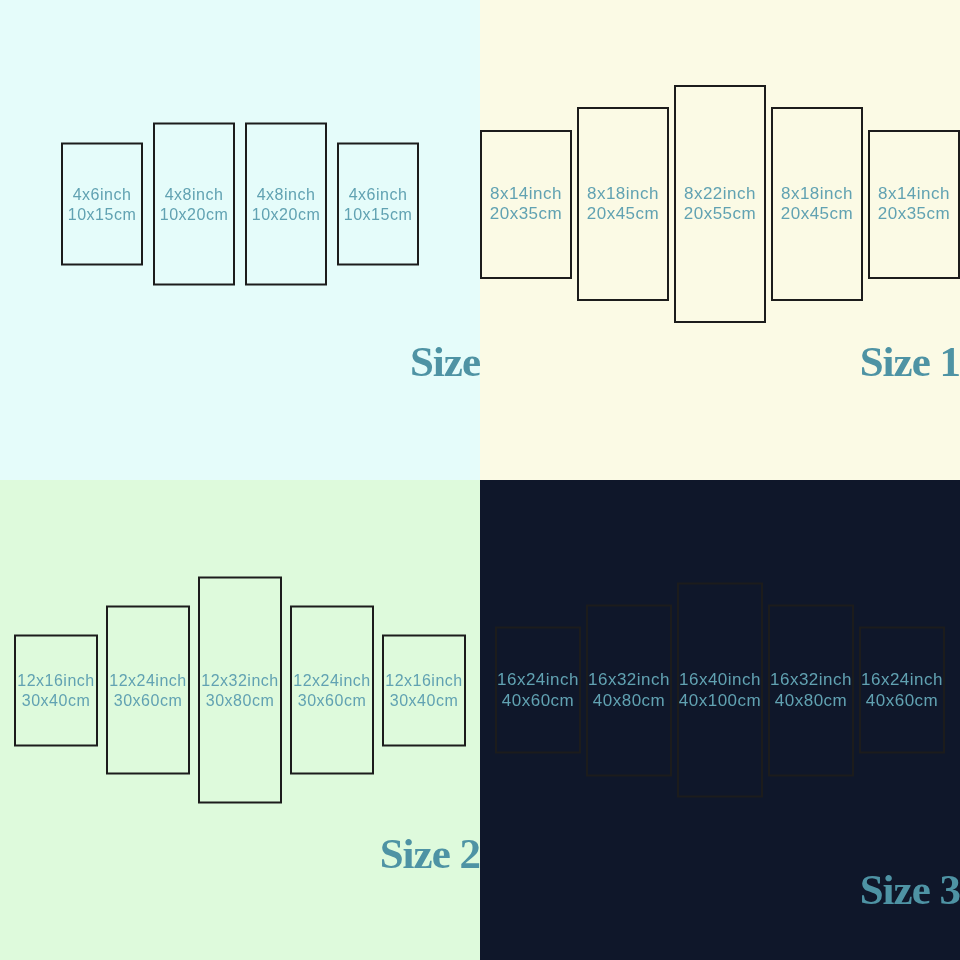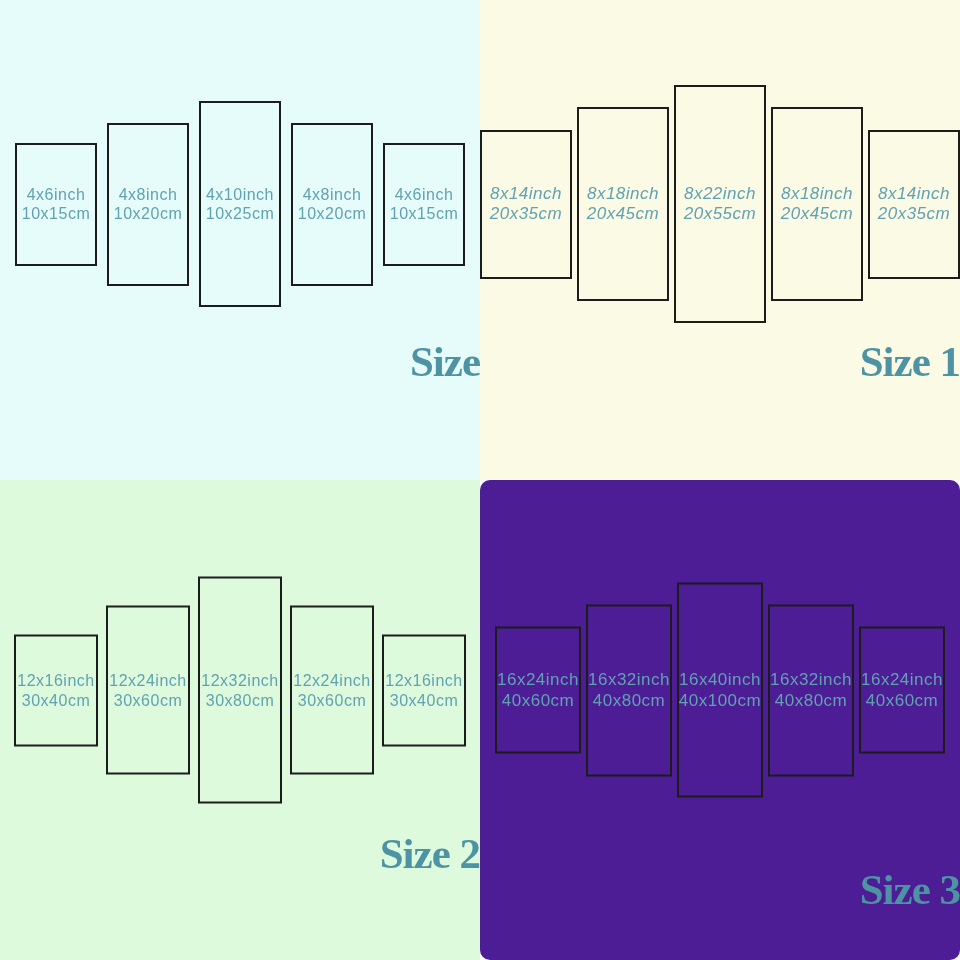--- a/index.html
+++ b/index.html
@@ -26,21 +26,21 @@
   .q1 .panels{top:204px;transform:translateY(-50%);gap:5px;}
   .q2 .panels{top:210px;transform:translateY(-50%);gap:8px;}
   .q3 .panels{top:210px;transform:translateY(-50%);gap:5px;}
   .panel{
     box-sizing:border-box;
     border:2px solid #d946ef;
     display:flex;align-items:center;justify-content:center;
     background:transparent;
   }
   .q0 .panel{width:82px;}
-  .q1 .panel{width:102px;font-style:italic;}
+  .q1 .panel{width:102px;}
   .q2 .panel{width:84px;}
   .q3 .panel{width:86px;}
   .q0 .p0,.q0 .p4{height:123px;} .q0 .p1,.q0 .p3{height:163px;} .q0 .p2{height:206px;}
   .q1 .p0,.q1 .p4{height:149px;} .q1 .p1,.q1 .p3{height:194px;} .q1 .p2{height:238px;}
   .q2 .p0,.q2 .p4{height:112px;} .q2 .p1,.q2 .p3{height:169px;} .q2 .p2{height:227px;}
   .q3 .p0,.q3 .p4{height:127px;} .q3 .p1,.q3 .p3{height:172px;} .q3 .p2{height:215px;}
   .label{
     text-align:center;
     color:#61a2b2;
     line-height:1.2;
@@ -75,26 +75,20 @@
         <div>4x6inch</div>
         <div>10x15cm</div>
       </div>
         </div>
       <div class="panel p1" style="border-color: rgb(28, 28, 28);">
           <div class="label" style="color: rgb(97, 162, 178);">
         <div>4x8inch</div>
         <div>10x20cm</div>
       </div>
         </div>
-      <div class="panel p2" style="border-color: rgb(28, 28, 28);">
-          <div class="label" style="color: rgb(97, 162, 178);">
-        <div>4x10inch</div>
-        <div>10x25cm</div>
-      </div>
-        </div>
       <div class="panel p3" style="border-color: rgb(28, 28, 28);">
           <div class="label" style="color: rgb(97, 162, 178);">
         <div>4x8inch</div>
         <div>10x20cm</div>
       </div>
         </div>
       <div class="panel p4" style="border-color: rgb(28, 28, 28);">
           <div class="label" style="color: rgb(97, 162, 178);">
         <div>4x6inch</div>
         <div>10x15cm</div>
@@ -169,21 +163,21 @@
       <div class="panel p4" style="border-color: rgb(28, 28, 28);">
           <div class="label" style="color: rgb(97, 162, 178);">
         <div>12x16inch</div>
         <div>30x40cm</div>
       </div>
         </div>
     </div>
     <h2 class="title" style="color: rgb(78, 147, 164);">Size 2</h2>
   </section>
 
-  <section class="quadrant q3" style="background: #4c1d95; border-radius: 10px;">
+  <section class="quadrant q3" style="background: #0f172a;">
     <div class="panels">
       <div class="panel p0" style="border-color: rgb(28, 28, 28);">
           <div class="label" style="color: rgb(97, 162, 178);">
         <div>16x24inch</div>
         <div>40x60cm</div>
       </div>
         </div>
       <div class="panel p1" style="border-color: rgb(28, 28, 28);">
           <div class="label" style="color: rgb(97, 162, 178);">
         <div>16x32inch</div>

